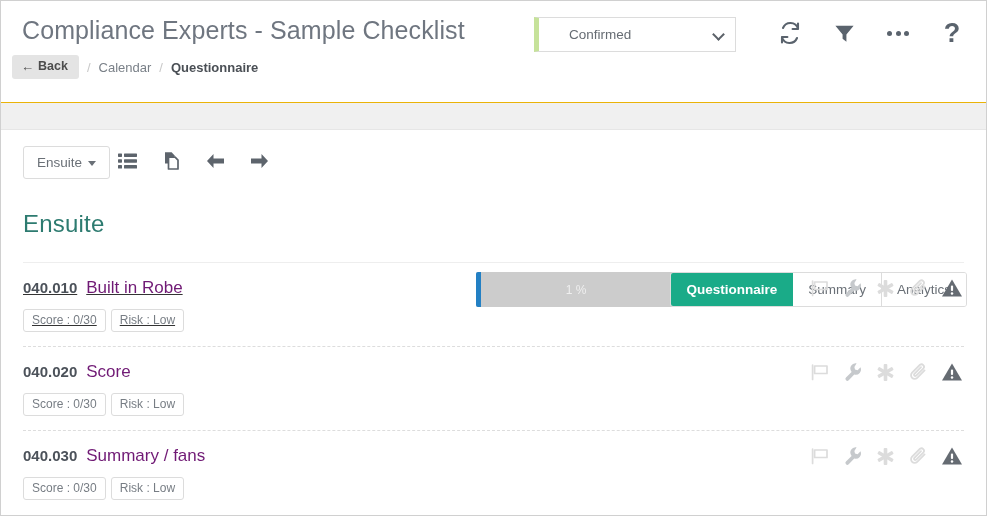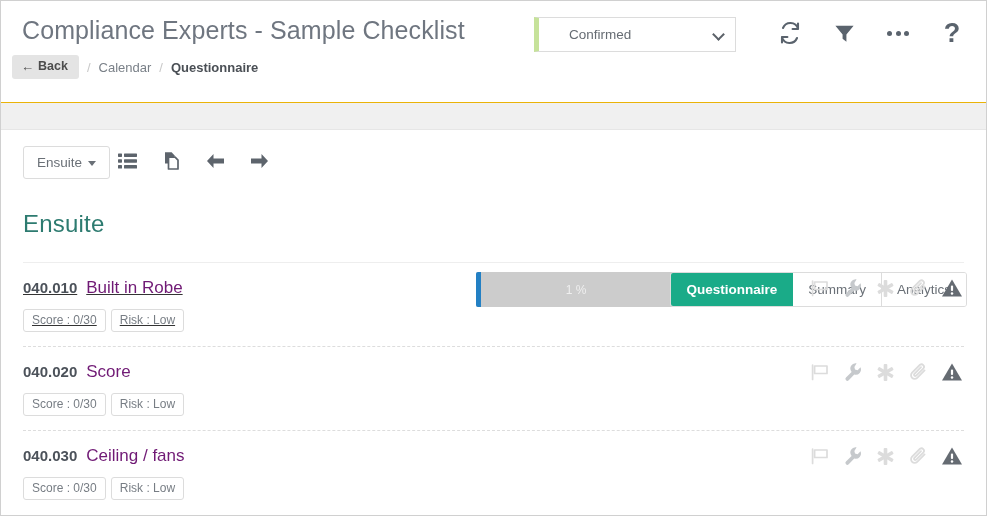--- a/index.html
+++ b/index.html
@@ -557,21 +557,21 @@
             <rect x="9.9" y="7.4" width="2.2" height="5.6" rx="1" fill="#ffffff"></rect>
             <circle cx="11" cy="15.6" r="1.25" fill="#ffffff"></circle>
           </svg>
         </div>
       </div>
     </div>
 
     <div class="item-row">
       <div class="item-head">
         <span class="item-code">040.030</span>
-        <a class="item-title">Ceiling / fans</a>
+        <a class="item-title">Summary / fans</a>
       </div>
       <div class="badges">
         <span class="badge">Score : 0/30</span>
         <span class="badge">Risk : Low</span>
       </div>
       <div class="row-icons">
         <div class="row-icon">
           <svg width="20" height="20" viewBox="0 0 20 20" fill="none" stroke="#dcdcdc" stroke-width="1.7" stroke-linejoin="round">
             <line x1="2.6" y1="3" x2="2.6" y2="17.5" stroke-linecap="round"></line>
             <path d="M4.6 4 L17 4 L17 11.5 L4.6 11.5 Z"></path>

